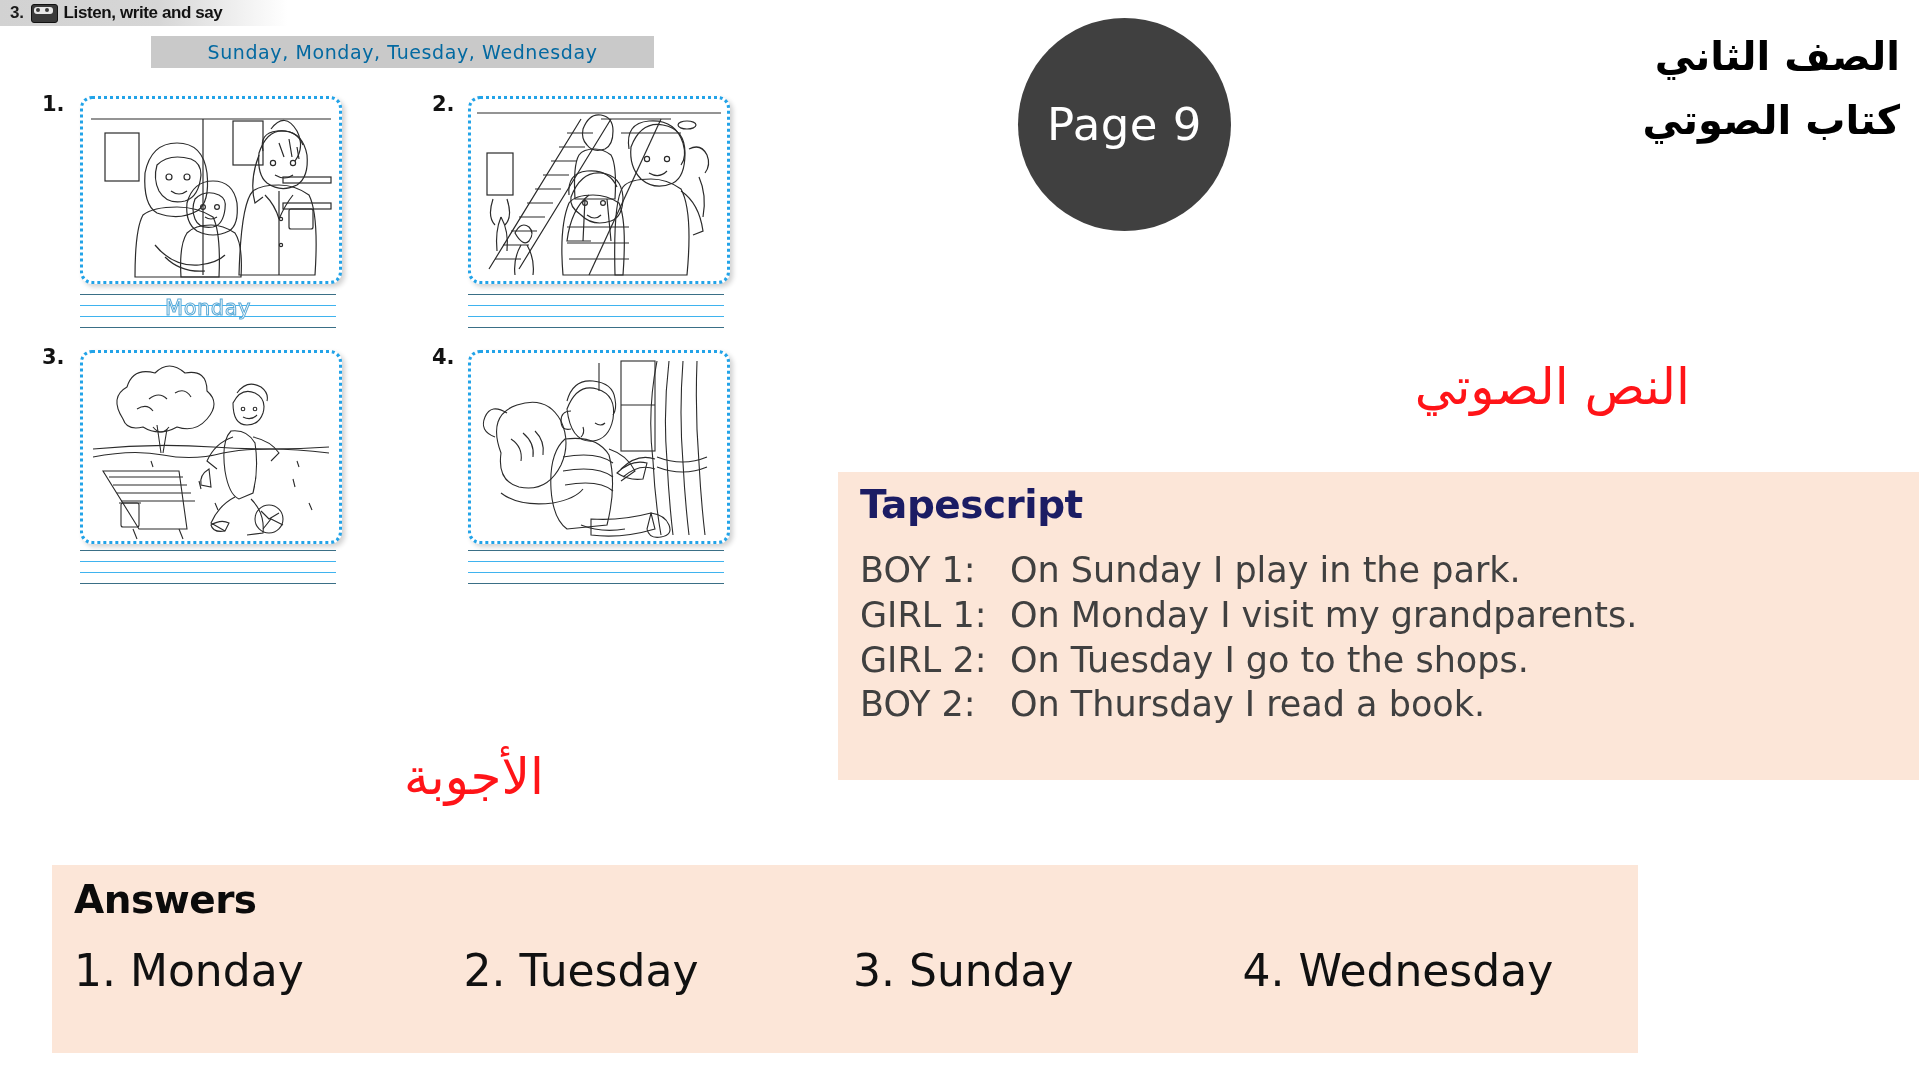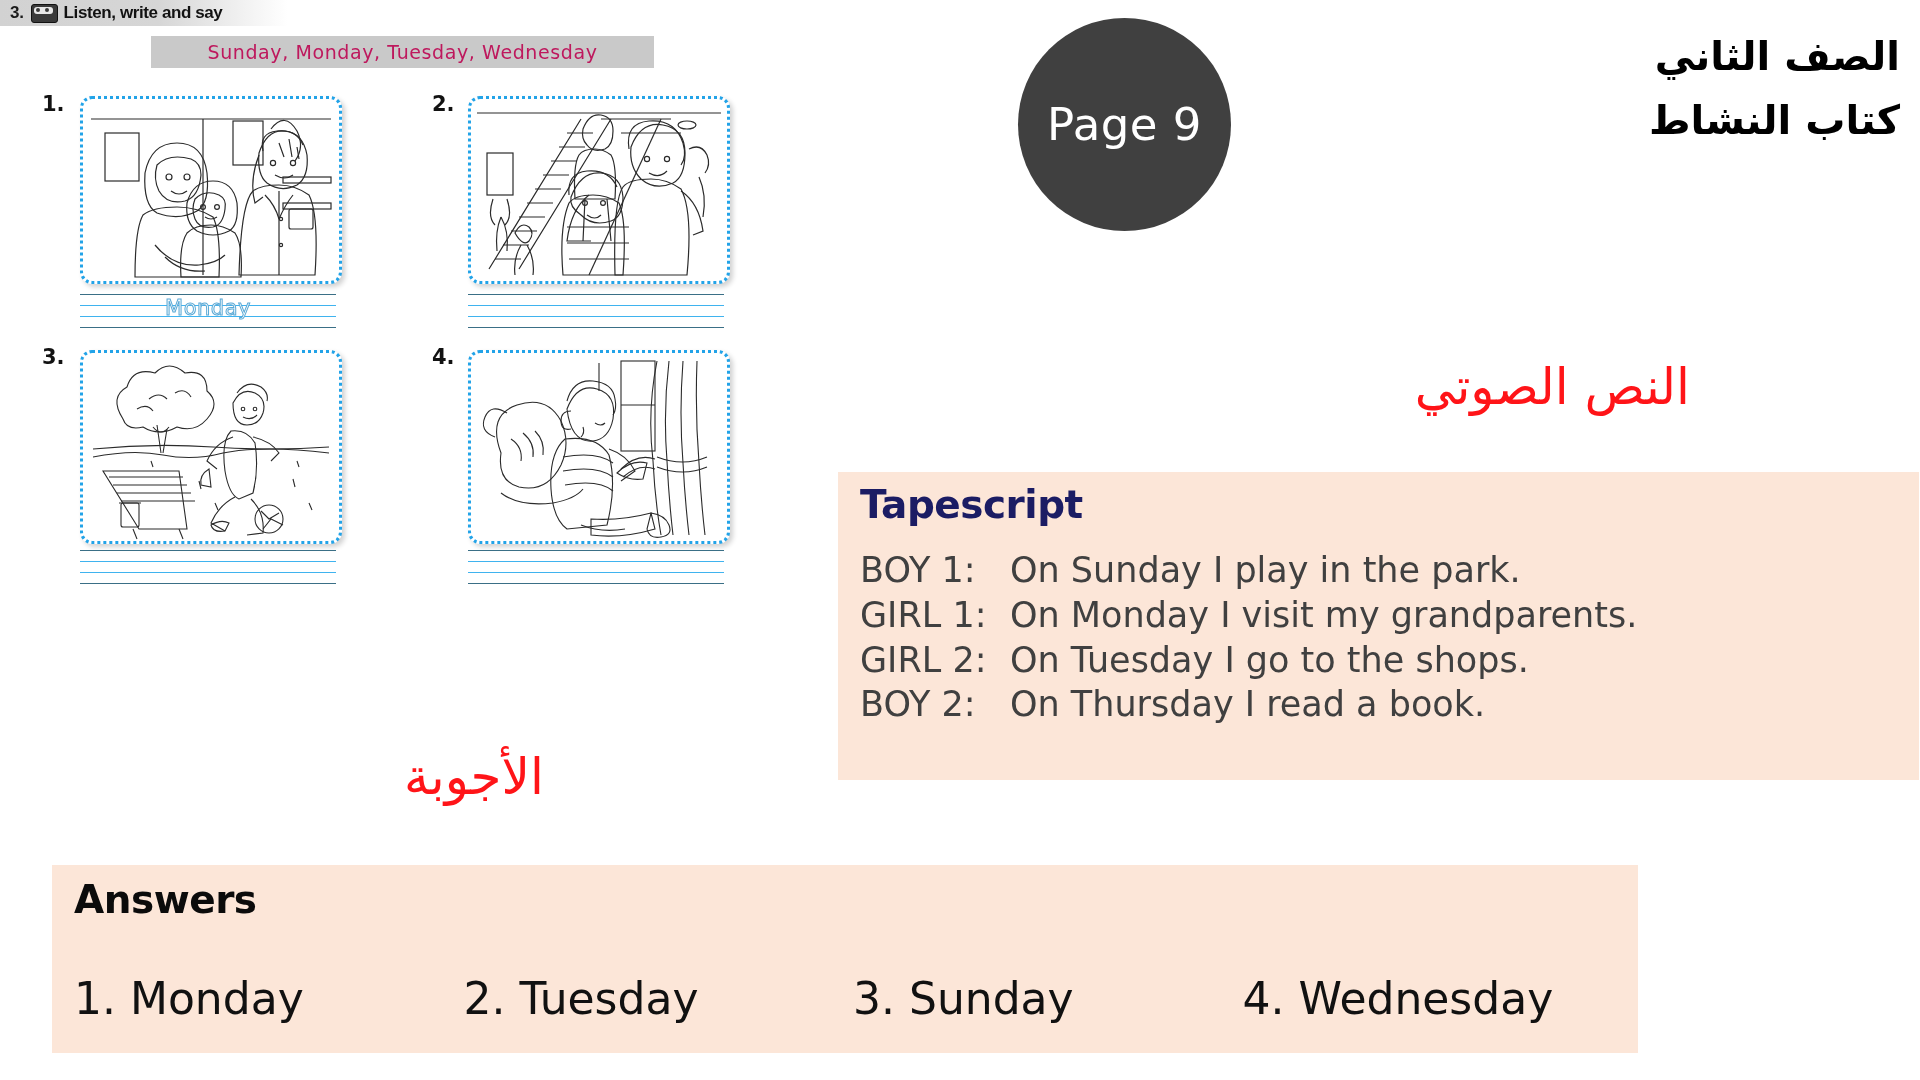--- a/index.html
+++ b/index.html
@@ -79,21 +79,21 @@
     width: 503px;
     height: 32px;
     background: #c9c9c9;
     display: flex;
     align-items: center;
     justify-content: center;
   }
   .word-bank-text {
     font-family: "DejaVu Sans", sans-serif;
     font-size: 19px;
-    color: #be185d;
+    color: #0369a1;
     letter-spacing: 0.6px;
     white-space: nowrap;
   }
 
   
   .panels { position: absolute; left: 0; top: 0; width: 720px; height: 620px; }
 
   .panel-item { position: absolute; }
   .panel-num {
     position: absolute;
@@ -238,21 +238,20 @@
   .answers-row {
     position: absolute;
     left: 22px;
     top: 80px;
     right: 6px;
     display: flex;
     font-family: "DejaVu Sans", sans-serif;
     font-size: 44px;
     color: #111111;
     white-space: nowrap;
-    margin-top: 28px;
   }
   .answer-item { width: 25%; }
 </style>
 </head>
 <body>
 
 <div class="exercise-header">
   <span class="ex-num">3.</span>
   <span class="cassette-icon"></span>
   <span class="ex-title">Listen, write and say</span>
@@ -453,21 +452,21 @@
     </div>
   </div>
 </div>
 
 <div class="page-badge">
   <span class="page-badge-text">Page 9</span>
 </div>
 
 <div class="arabic-header">
   <div class="ln-ar">الصف الثاني</div>
-  <div class="ln-ar">كتاب النشاط</div>
+  <div class="ln-ar">كتاب الصوتي</div>
 </div>
 
 <div class="red-label" id="tapescript-ar-label">النص الصوتي</div>
 <div class="red-label" id="answers-ar-label">الأجوبة</div>
 
 <div class="cream-box" id="tapescript-box">
   <div class="box-title" id="tapescript-title">Tapescript</div>
   <div class="script-lines">
     <div class="script-row">
       <span class="script-speaker">BOY 1:</span>

